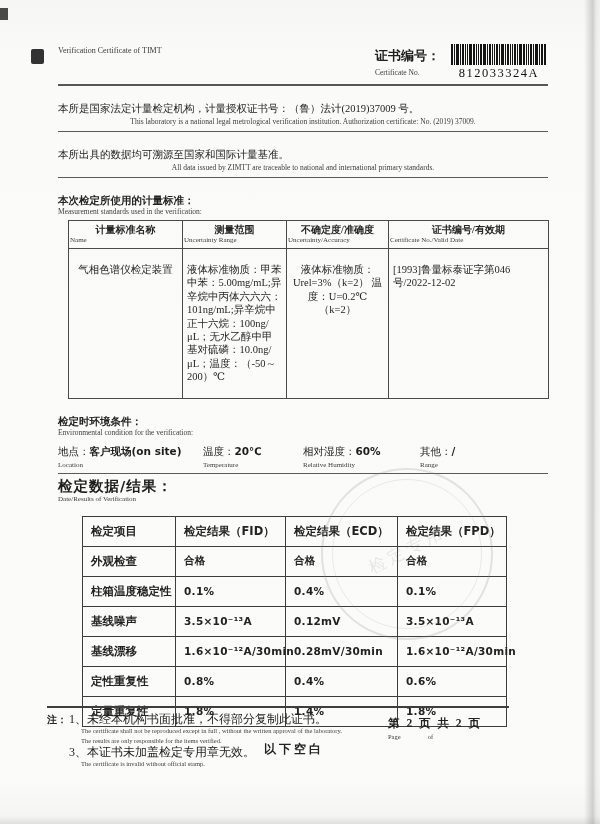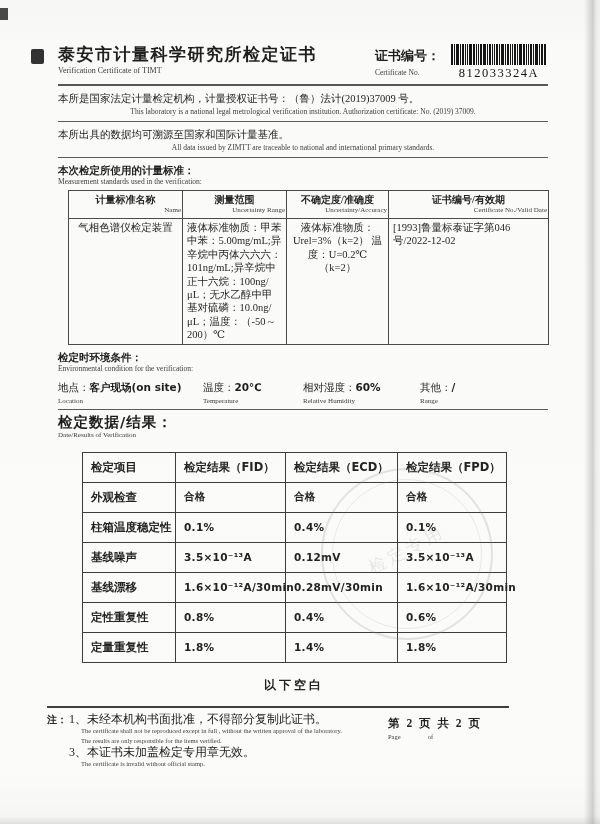--- a/index.html
+++ b/index.html
@@ -18,32 +18,32 @@
   .hdr-title-cn{font-family:"DejaVu Sans","Liberation Sans",sans-serif;font-weight:bold;font-size:17px;letter-spacing:1.5px;line-height:20px;color:#1f1f1f;}
   .hdr-title-en{font-size:8px;color:#3a3a3a;margin-top:2px;}
   .hdr-right{display:flex;gap:10px;align-items:flex-start;}
   .certno-cn{font-family:"DejaVu Sans","Liberation Sans",sans-serif;font-weight:bold;font-size:13px;line-height:16px;margin-top:4px;color:#1f1f1f;}
   .certno-en{font-size:7.5px;color:#3a3a3a;margin-top:4px;}
   .barcode-box{width:98px;text-align:center;}
   .barcode{display:block;margin:0 auto;}
   .barcode-num{font-size:12.5px;letter-spacing:1.5px;color:#111;margin-top:1px;}
 
   
-  .stmt{padding:6px 0 4px 0;}
+  .stmt{padding:16px 0 4px 0;}
   .stmt-cn{font-size:10.5px;line-height:14px;color:#222;}
   .stmt-en{font-size:7.5px;line-height:10px;color:#3c3c3c;margin-top:1px;text-align:center;}
 
   
   .sec-head-cn{font-size:10.5px;font-weight:600;line-height:13px;color:#222;}
   .sec-head-en{font-size:7.5px;line-height:10px;color:#3c3c3c;}
   .std-table{border-collapse:collapse;table-layout:fixed;width:480px;margin-left:10px;margin-top:3px;}
   .std-table th,.std-table td{border:1px solid #4a4a4a;vertical-align:top;}
   .std-th-cn{font-size:10px;font-weight:600;line-height:12px;text-align:center;padding-top:2px;}
-  .std-th-en{font-size:7px;font-weight:normal;line-height:9px;text-align:right;color:#3c3c3c;padding-bottom:2px;}
-  .std-td{font-size:10.5px;line-height:13.4px;padding:2px 4px;}
+  .std-th-en{font-size:7px;font-weight:normal;line-height:9px;text-align:left;color:#3c3c3c;padding-bottom:2px;}
+  .std-td{font-size:10.5px;line-height:13.4px;padding:14px 4px;}
   .std-td-name{text-align:center;}
   .std-td-unc{text-align:center;}
 
   
   .env-row{display:grid;grid-template-columns:145px 100px 117px 1fr;margin-top:3px;}
   .env-label{font-size:10.5px;color:#222;}
   .env-val{font-family:"DejaVu Sans","Liberation Sans",sans-serif;font-weight:bold;font-size:10.5px;color:#1c1c1c;}
   .env-en{font-size:7px;color:#3c3c3c;margin-top:2px;}
 
   
@@ -87,21 +87,20 @@
 </style>
 </head>
 <body>
 
 <div class="page">
 
   <div class="content">
 
     <div class="hdr">
       <div>
-        <div class="hdr-title-cn">泰安市计量科学研究所检定证书</div>
         <div class="hdr-title-en">Verification Certificate of TIMT</div>
       </div>
       <div class="hdr-right">
         <div>
           <div class="certno-cn">证书编号：</div>
           <div class="certno-en">Certificate No.</div>
         </div>
         <div class="barcode-box">
           <svg class="barcode" width="96" height="21" viewBox="0 0 96 21">
             <g fill="#141414">

